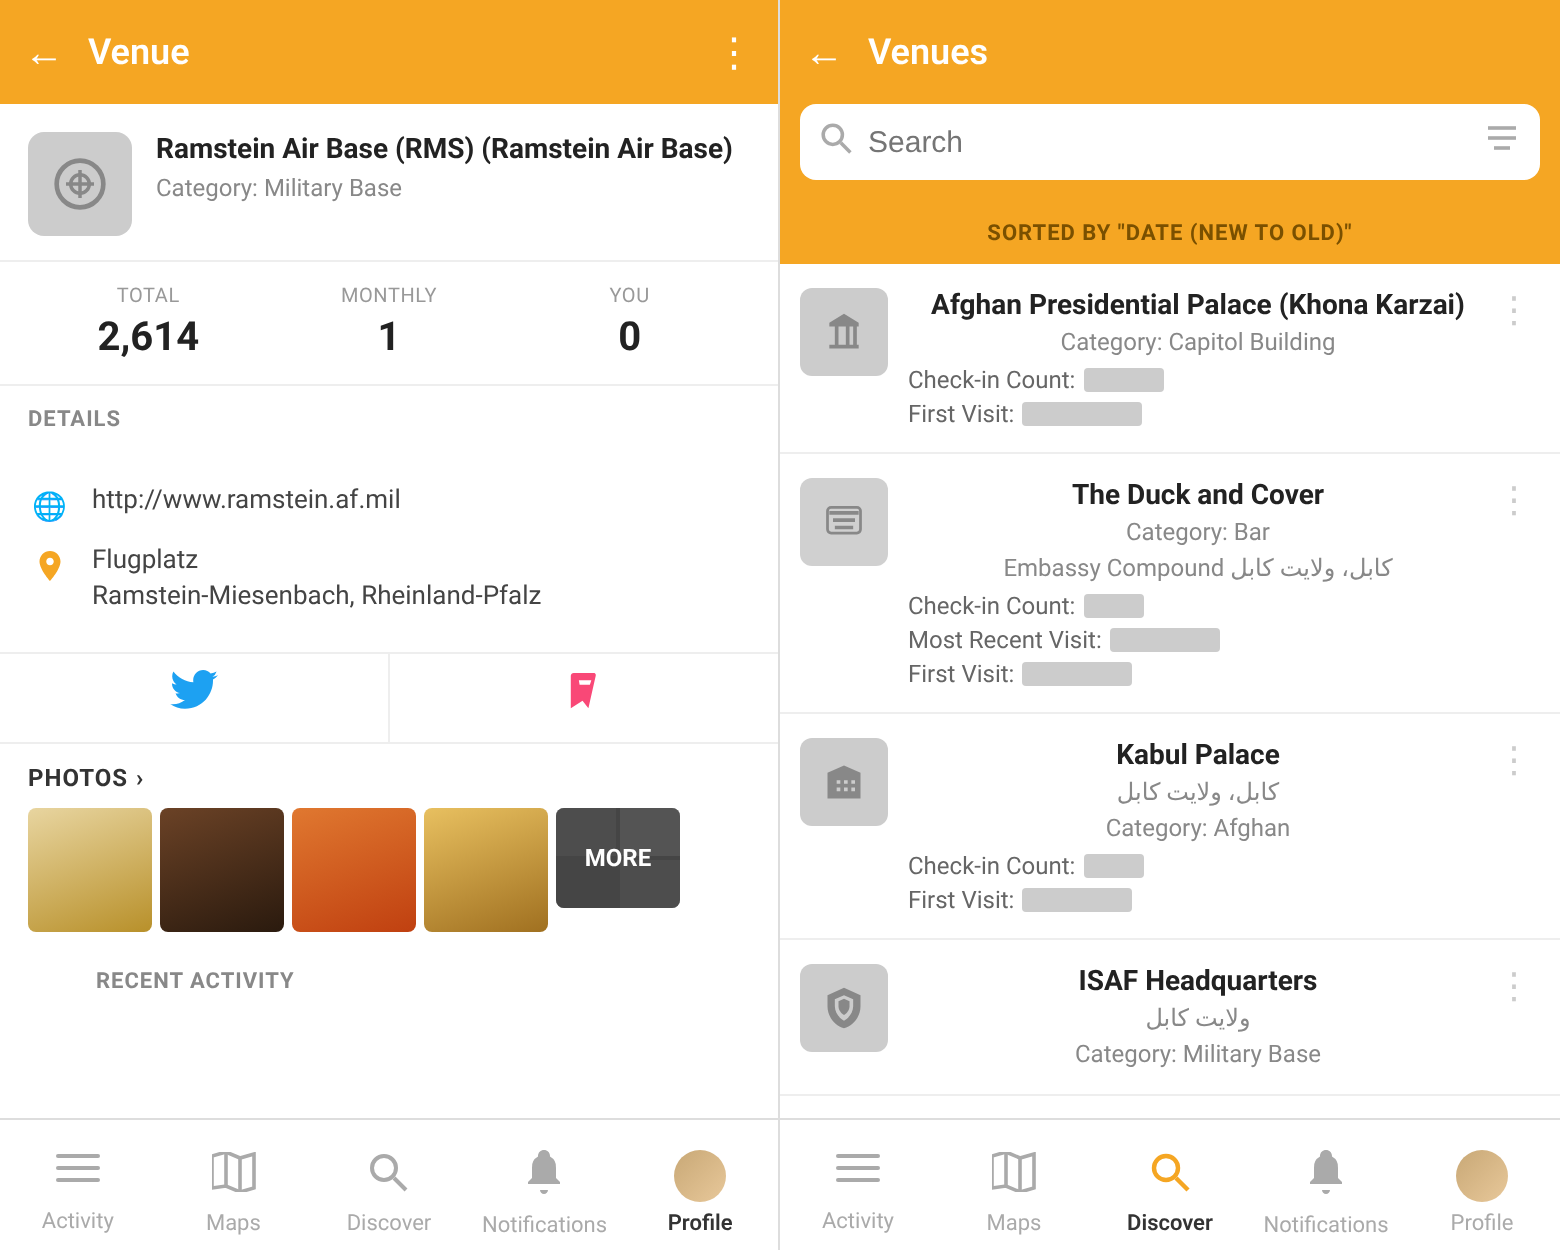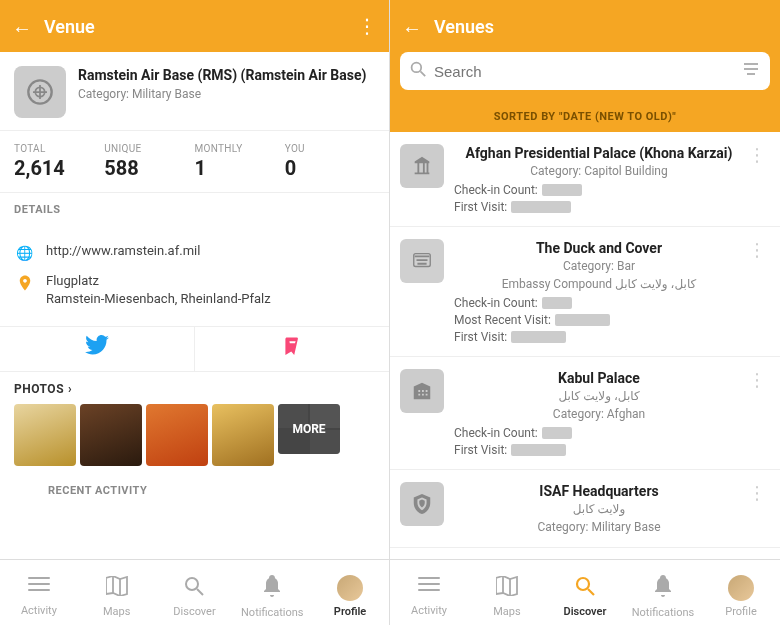--- a/index.html
+++ b/index.html
@@ -81,20 +81,21 @@
     }
 
     .stats-row {
       display: flex;
       padding: 12px 14px;
       border-bottom: 1px solid #eee;
       flex-shrink: 0;
     }
     .stat-item {
       flex: 1;
+      text-align: center;
     }
     .stat-label {
       font-size: 10px;
       color: #999;
       text-transform: uppercase;
       letter-spacing: 0.3px;
     }
     .stat-value {
       font-size: 20px;
       font-weight: 700;
@@ -423,24 +424,20 @@
       <div class="venue-category">Category: Military Base</div>
     </div>
   </div>
 
   <div class="stats-row">
     <div class="stat-item">
       <div class="stat-label">TOTAL</div>
       <div class="stat-value">2,614</div>
     </div>
     <div class="stat-item">
-      <div class="stat-label">UNIQUE</div>
-      <div class="stat-value">588</div>
-    </div>
-    <div class="stat-item">
       <div class="stat-label">MONTHLY</div>
       <div class="stat-value">1</div>
     </div>
     <div class="stat-item">
       <div class="stat-label">YOU</div>
       <div class="stat-value">0</div>
     </div>
   </div>
 
   <div class="details-section">

